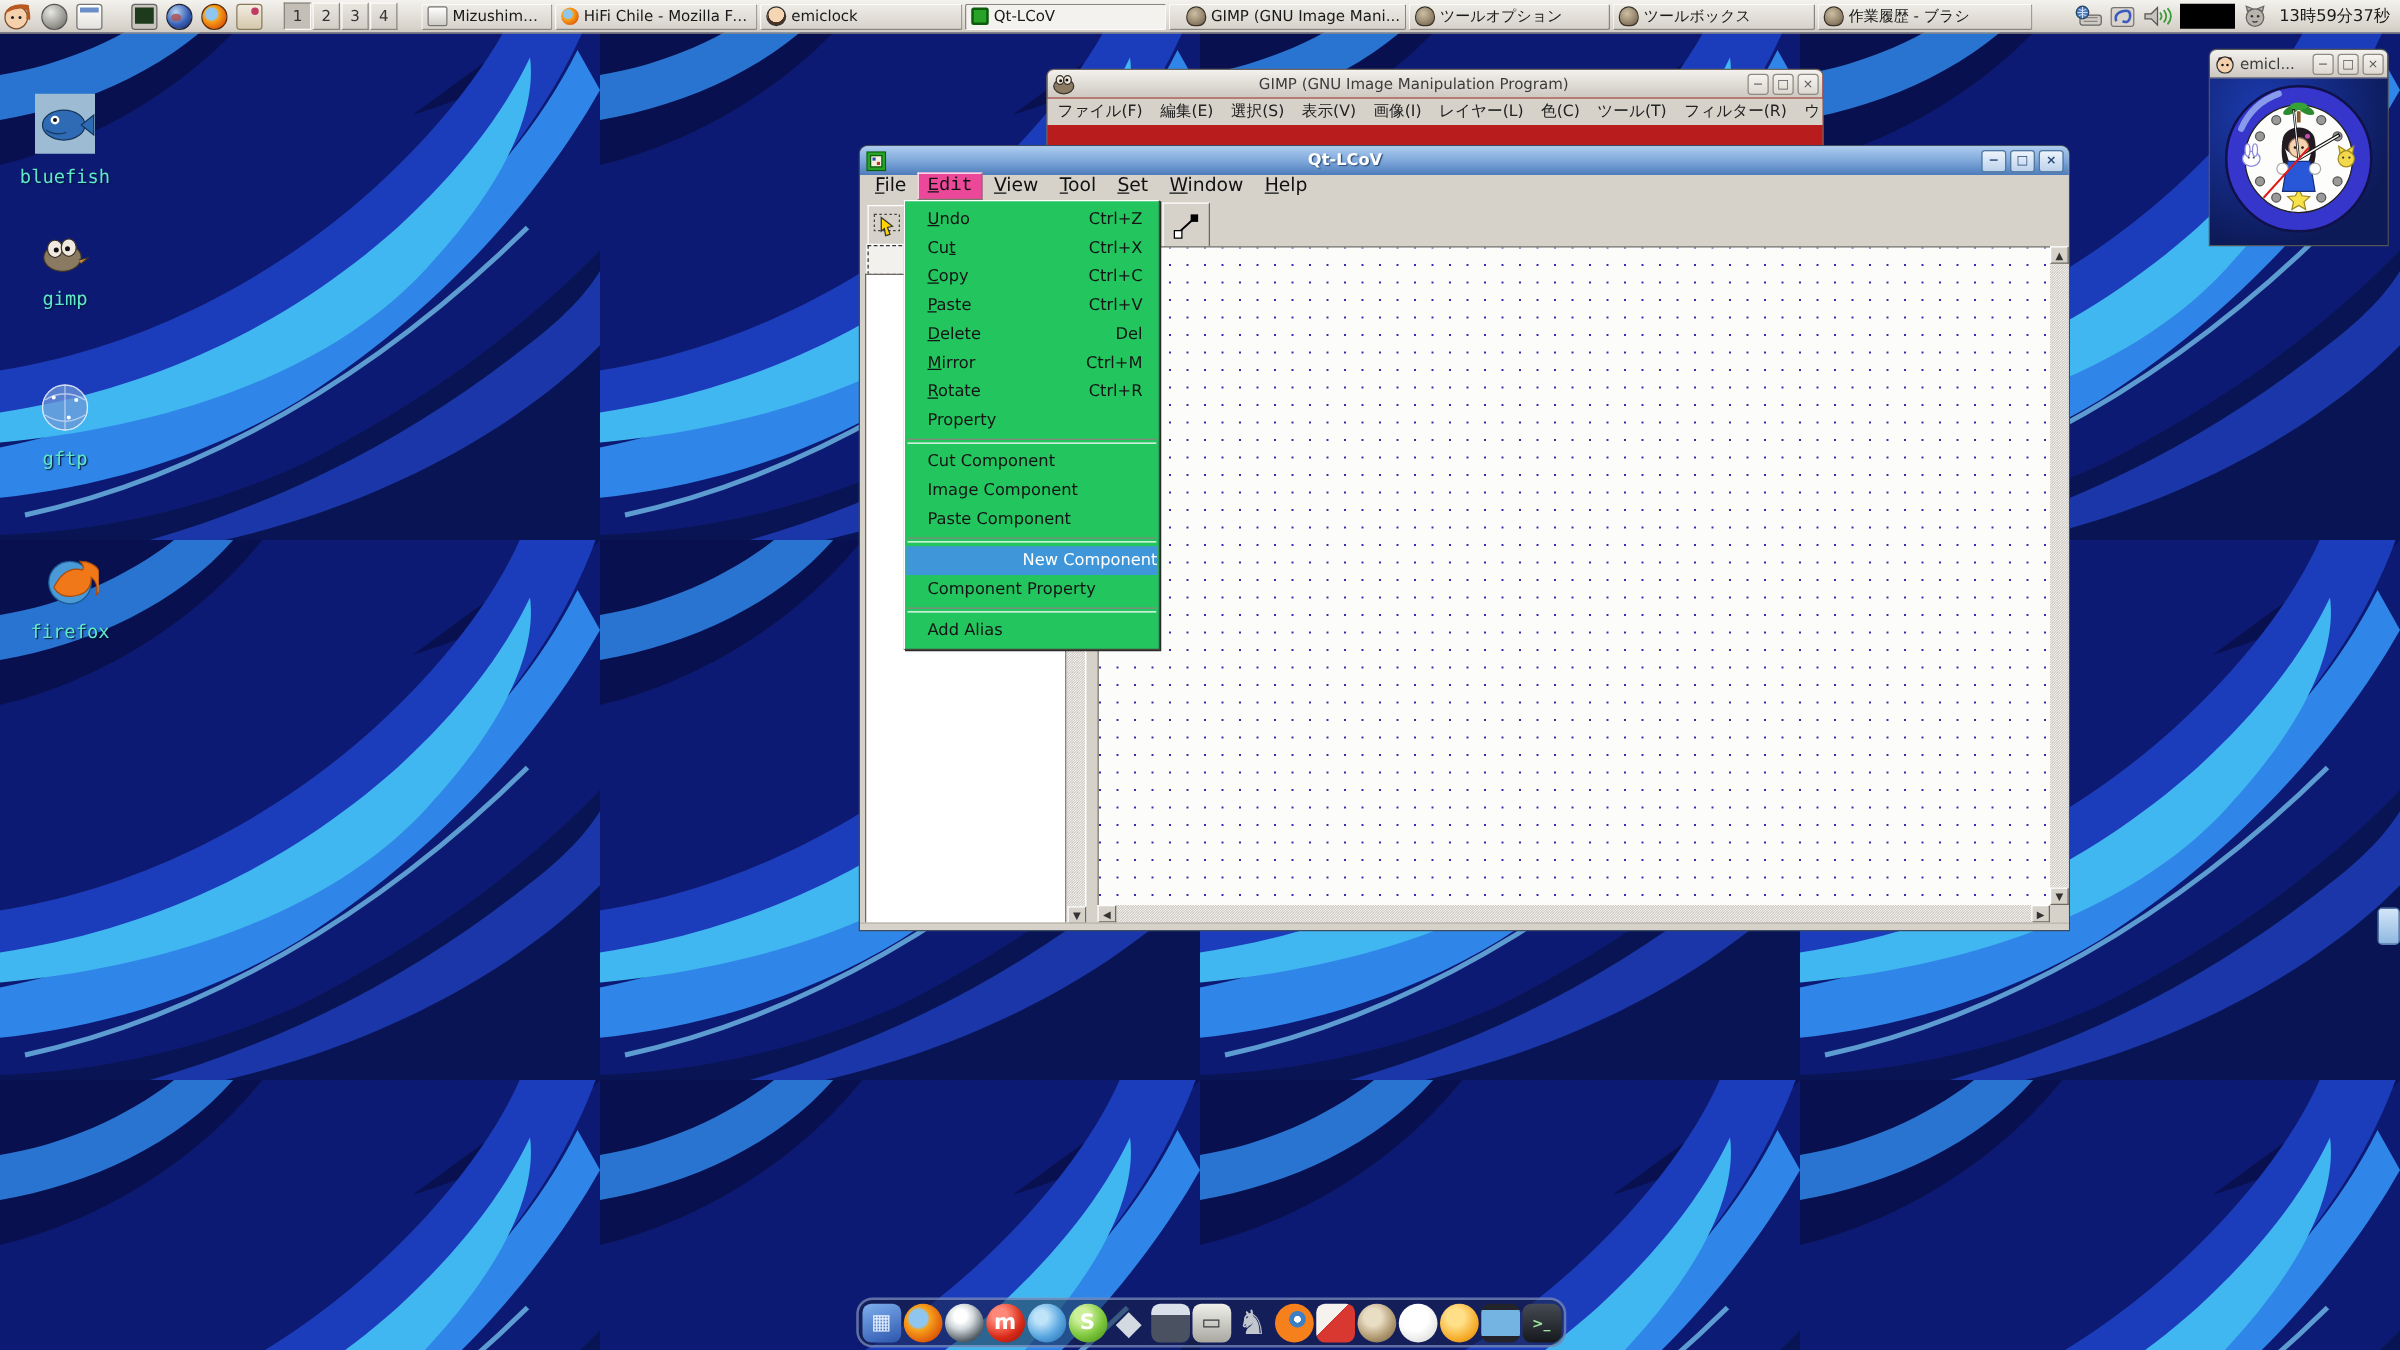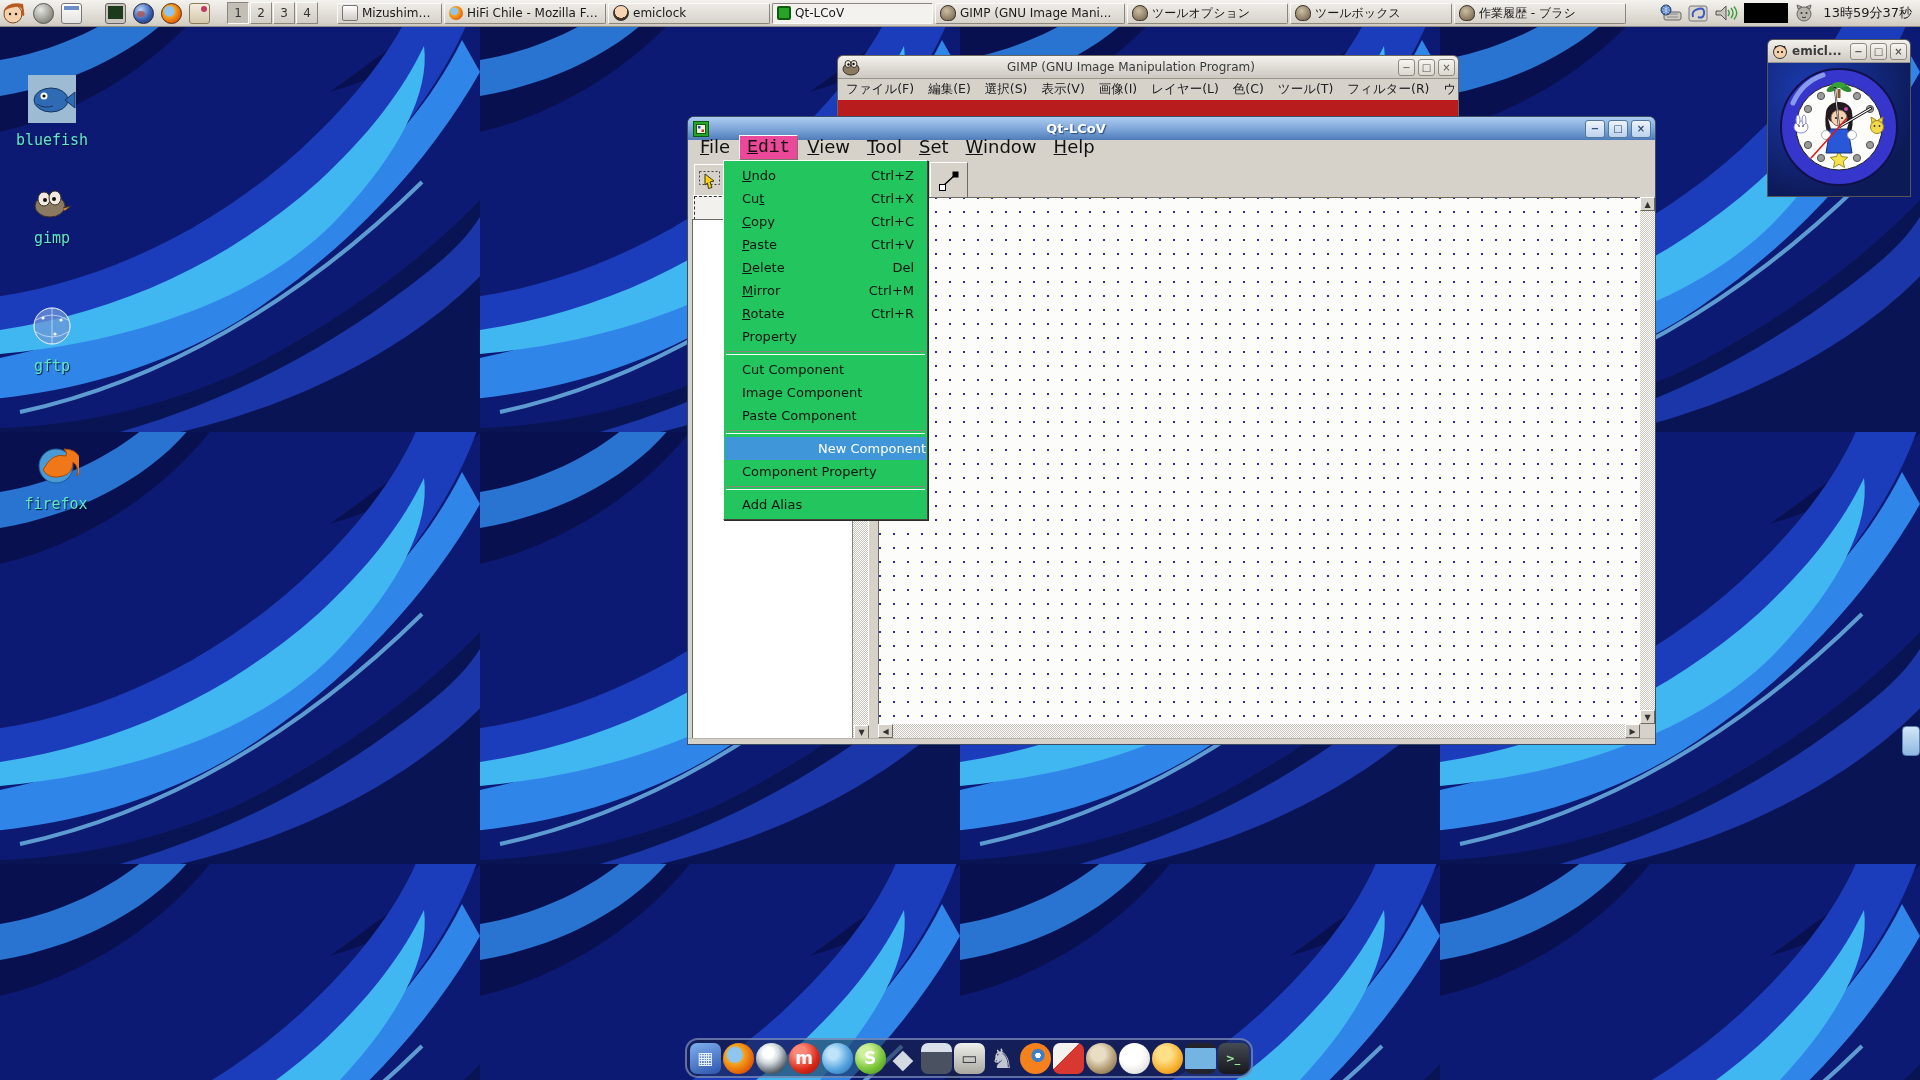--- a/index.html
+++ b/index.html
@@ -70,21 +70,21 @@
   #qt-win{position:absolute;left:688px;top:117px;width:967px;height:627px;z-index:10;
     background:#d6d2ca;box-shadow:0 0 0 1px #3c4c62;border-radius:6px 6px 0 0;}
   #qt-titlebar{position:absolute;left:0;top:0;right:0;height:23px;border-radius:6px 6px 0 0;
     background:linear-gradient(180deg,#adcdf0,#7ba4d8 55%,#4e7cba);display:flex;align-items:center;}
   #qt-title{position:absolute;left:338px;width:100px;text-align:center;color:#fff;font-weight:bold;font-size:13px;text-shadow:1px 1px 1px #2a4a74;}
   #qt-btns{margin-left:auto;display:flex;margin-right:4px;}
   .qtb{width:18px;height:16px;margin-left:3px;border:1px solid #54799f;border-radius:3px;
     background:linear-gradient(180deg,#eef4fb,#bcd2ec);display:flex;align-items:center;justify-content:center;
     font-size:10px;font-weight:bold;color:#274a78;}
   #qt-menubar{position:absolute;left:0;top:23px;right:0;height:20px;display:flex;align-items:flex-end;padding-left:4px;background:#d6d2ca;}
-  .qmenu{padding:1px 7px 2px 7px;margin-right:1px;font-size:18px;color:#111;border:1px solid transparent;text-align:center;}
+  .qmenu{padding:1px 7px 2px 7px;margin-right:1px;font-size:15px;color:#111;border:1px solid transparent;text-align:center;}
   .qmenu.pressed{background:#ec4899;border-color:#fff #7a766e #7a766e #fff;font-family:Liberation Mono, monospace;}
   #qt-toolbar{position:absolute;left:0;top:43px;right:0;height:37px;background:#d6d2ca;}
   .tool-btn{position:absolute;background:#d6d2ca;border:1px solid;border-color:#fff #6e6a62 #6e6a62 #fff;
     display:flex;align-items:center;justify-content:center;}
   #qt-dashed-item{position:absolute;left:6px;top:79px;width:90px;height:22px;background:#f2f1ee;
     border:1px dashed #333;box-shadow:0 0 0 1px #fff, 1px 1px 0 1px #6e6a62;}
   #qt-leftpanel{position:absolute;left:4px;top:102px;width:177px;height:521px;
     background:#fff;border:1px solid;border-color:#6e6a62 #fff #fff #6e6a62;box-sizing:border-box;}
   .vscroll-l{position:absolute;right:0;top:0;bottom:0;width:15px;
     background-image:linear-gradient(45deg,#fff 25%,transparent 25%,transparent 75%,#fff 75%),
@@ -107,21 +107,21 @@
   #edit-menu{position:absolute;left:723px;top:160px;width:205px;z-index:15;background:#22c55e;
     border:1px solid;border-color:#fff #4a463e #4a463e #fff;box-shadow:1px 1px 0 #2a2a2a;
     padding:3px 1px;box-sizing:border-box;}
   .menu-item{height:23px;display:flex;align-items:center;font-size:13px;color:#151515;}
   .menu-item .mi-label{flex:1;padding-left:17px;white-space:nowrap;}
   .menu-item .mi-short{margin-right:12px;white-space:nowrap;}
   .menu-item.hl{color:#fff;text-align:right;}
   .menu-sep{height:2px;margin:3px 1px;border-top:1px solid #8a867e;border-bottom:1px solid #fff;}
   
   #emi-win{position:absolute;left:1768px;top:40px;width:142px;height:156px;z-index:20;
-    background:#15246e;box-shadow:0 0 0 1px #555;border-radius:5px 5px 0 0;font-weight:bold;}
+    background:#15246e;box-shadow:0 0 0 1px #555;border-radius:5px 5px 0 0;}
   #emi-body{position:absolute;left:0;top:23px;right:0;bottom:0;overflow:hidden;
     background:radial-gradient(circle at 30% 20%,#1b3bb0,#0d1a58 75%);}
   
   #dock{position:absolute;left:685px;top:1038px;width:568px;height:40px;z-index:25;
     background:rgba(28,34,66,0.55);border:2px solid rgba(160,180,225,0.55);border-radius:13px;
     box-sizing:border-box;display:flex;align-items:center;justify-content:center;}
   .dock-icon{width:31px;height:31px;margin:0 1px;border-radius:7px;flex:none;
     display:flex;align-items:center;justify-content:center;font-weight:bold;}
   
   #frag{position:absolute;left:1902px;top:726px;width:16px;height:28px;z-index:4;
@@ -496,21 +496,21 @@
           <span class="tl">HiFi Chile - Mozilla Fir...</span>
         </div>
         <div class="task-btn" style="width: 162px;">
           <span class="ti ti-face"></span>
           <span class="tl">emiclock</span>
         </div>
         <div class="task-btn active" style="width: 161px;">
           <span class="ti ti-qt"></span>
           <span class="tl">Qt-LCoV</span>
         </div>
-        <div class="task-btn" style="width: 190px;">
+        <div class="task-btn" style="width: 190px; justify-content: flex-end;">
           <span class="ti ti-gimp"></span>
           <span class="tl">GIMP (GNU Image Mani...</span>
         </div>
         <div class="task-btn" style="width: 161px;">
           <span class="ti ti-gimp"></span>
           <span class="tl">ツールオプション</span>
         </div>
         <div class="task-btn" style="width: 162px;">
           <span class="ti ti-gimp"></span>
           <span class="tl">ツールボックス</span>

